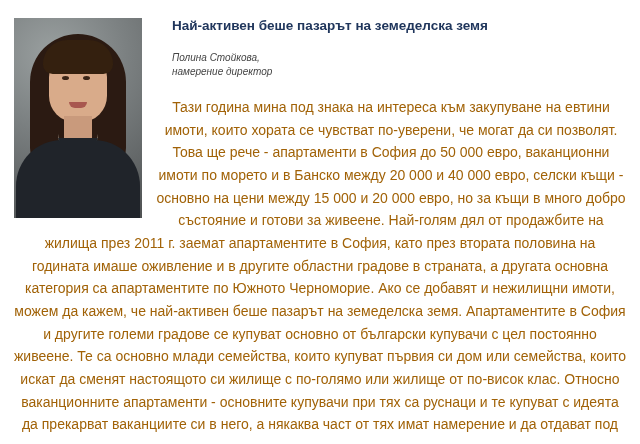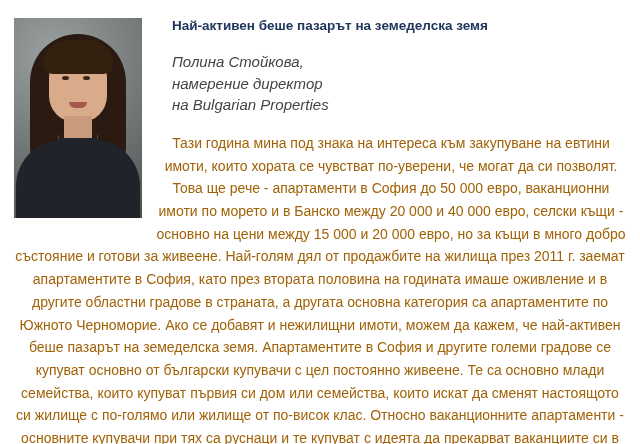--- a/index.html
+++ b/index.html
@@ -129,21 +129,21 @@
     left: 50%;
     bottom: 42px;
     margin-left: -20px;
     width: 40px;
     height: 38px;
     background: #20242a;
     clip-path: polygon(0 0, 100% 0, 50% 100%);
   }
   .byline {
     margin: 0 0 16px 158px;
-    font-size: 15px;
+    font-size: 10px;
     font-style: italic;
     color: #444444;
     line-height: 1.45;
   }
   .byline div { white-space: nowrap; }
   .body-text {
     font-size: 14px;
     line-height: 1.62;
     color: #a16207;
     text-align: center;
@@ -170,21 +170,20 @@
     <div class="necklace"></div>
     <div class="collar"></div>
     <div class="body"></div>
   </div>
 
   <h1 class="headline">Най-активен беше пазарът на земеделска земя</h1>
 
   <div class="byline">
     <div>Полина Стойкова,</div>
     <div>намерение директор</div>
-    <div>на Bulgarian Properties</div>
   </div>
 
   <div class="body-text">
     <p>Тази година мина под знака на интереса към закупуване на евтини имоти, които хората се чувстват по-уверени, че могат да си позволят. Това ще рече - апартаменти в София до 50 000 евро, ваканционни имоти по морето и в Банско между 20 000 и 40 000 евро, селски къщи - основно на цени между 15 000 и 20 000 евро, но за къщи в много добро състояние и готови за живеене. Най-голям дял от продажбите на жилища през 2011 г. заемат апартаментите в София, като през втората половина на годината имаше оживление и в другите областни градове в страната, а другата основна категория са апартаментите по Южното Черноморие. Ако се добавят и нежилищни имоти, можем да кажем, че най-активен беше пазарът на земеделска земя.  Апартаментите в София и другите големи градове се купуват основно от български купувачи с цел постоянно живеене. Те са основно млади семейства, които купуват първия си дом или семейства, които искат да сменят настоящото си жилище с по-голямо или жилище от по-висок клас. Относно ваканционните апартаменти - основните купувачи при тях са руснаци и те купуват с идеята да прекарват ваканциите си в него, а някаква част от тях имат намерение и да отдават под наем на туристи.</p>
   </div>
 
   <div class="clear"></div>
 </div>
 
 </body></html>

